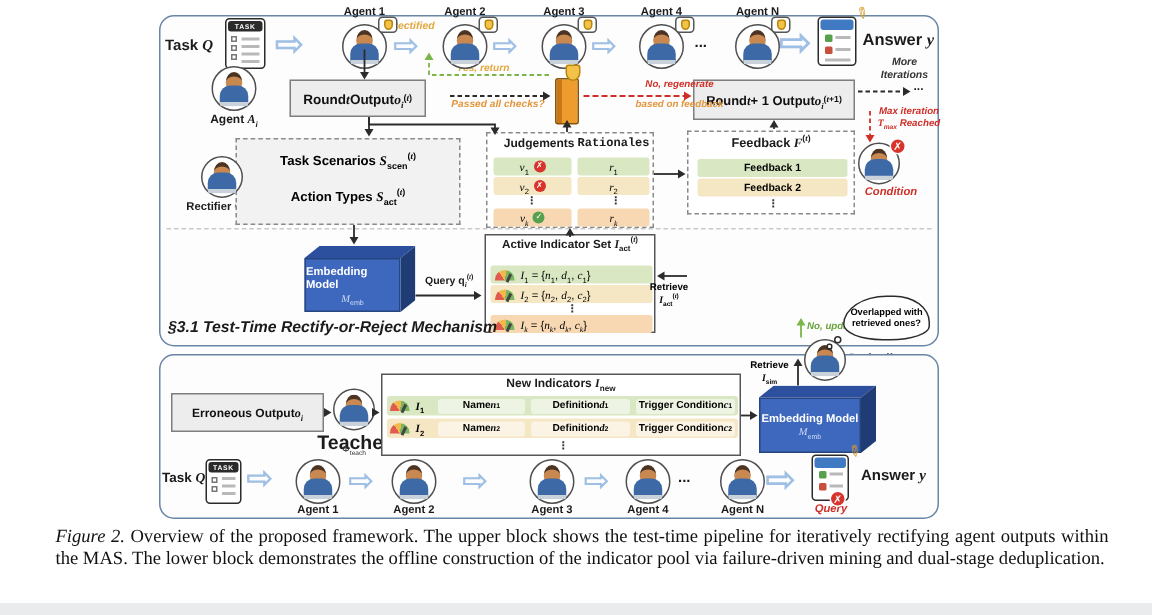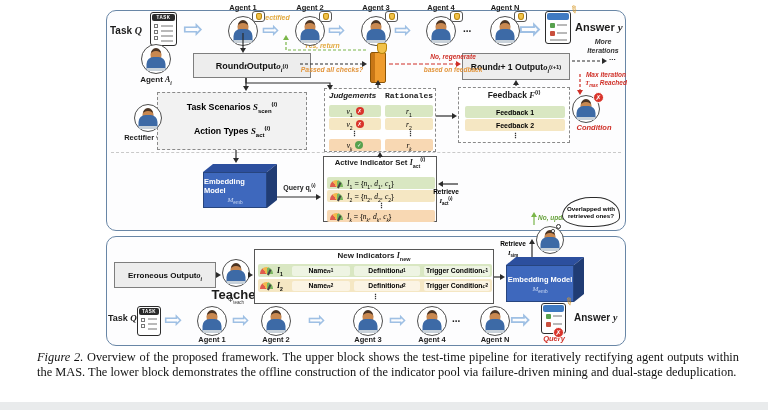--- a/index.html
+++ b/index.html
@@ -147,21 +147,21 @@
   <div class="t" style="left:575px;top:21px;width:52px;font-size:11px;">Answer <i>y</i></div>
 
   <div class="t c it yl" style="left:254px;top:14px;width:42px;font-size:7px;">Rectified</div>
   <div class="t c it yl" style="left:300px;top:42px;width:44px;font-size:6.8px;">Yes, return</div>
 
   <div class="av" style="left:141px;top:44px;"></div>
   <div class="t c" style="left:126px;top:76px;width:60px;font-size:8px;">Agent <i>A<sub>i</sub></i></div>
   <div class="av s28" style="left:134px;top:104px;"></div>
   <div class="t c" style="left:116px;top:134px;width:64px;font-size:7.5px;">Rectifier Φ<sub>rect</sub></div>
 
-  <div class="grayBox" style="left:193px;top:53px;width:118px;height:25px;font-size:9px;text-align:right;">Round <i>t</i> Output <i>o<sub>i</sub></i><sup>(<i>t</i>)</sup></div>
+  <div class="grayBox" style="left:193px;top:53px;width:91px;height:25px;font-size:9px;text-align:right;">Round <i>t</i> Output <i>o<sub>i</sub></i><sup>(<i>t</i>)</sup></div>
   <div class="grayBox" style="left:462px;top:53px;width:108px;height:27px;font-size:8.6px;">Round <i>t</i> + 1 Output <i>o<sub>i</sub></i><sup>(<i>t</i>+1)</sup></div>
   <div class="door" style="left:367px;top:45px;width:22px;height:38px;">
       <div class="shield"></div>
     </div>
   <div class="t c it or" style="left:298px;top:66px;width:68px;font-size:6.8px;">Passed all checks?</div>
   <div class="abs" style="left:419px;top:53px;width:68px;text-align:center;">
     <div class="it rd" style="font-size:6.5px;font-weight:bold;">No, regenerate</div>
     <div class="it or" style="font-size:6.5px;font-weight:bold;margin-top:6px;">based on feedback</div>
   </div>
 
@@ -172,21 +172,21 @@
       <div class="bx">✗</div>
     </div>
   <div class="t c it rd" style="left:572px;top:124px;width:44px;font-size:7.5px;">Condition</div>
 
   <div class="dashedBox" style="left:157px;top:92px;width:150px;height:58px;background:#f2f2f2;">
     <div class="c" style="position:absolute;left:0;top:9px;width:100%;font-size:8.8px;font-weight:bold;">Task Scenarios <i>S</i><sub>scen</sub><sup>(<i>t</i>)</sup></div>
     <div class="c" style="position:absolute;left:0;top:33px;width:100%;font-size:8.8px;font-weight:bold;">Action Types <i>S</i><sub>act</sub><sup>(<i>t</i>)</sup></div>
   </div>
 
   <div class="dashedBox" style="left:324px;top:88px;width:112px;height:64px;">
-    <div class="t" style="left:4px;top:3px;width:54px;font-size:8px;text-align:left;font-style:italic;">Judgements</div>
+    <div class="t" style="left:4px;top:3px;width:54px;font-size:8px;text-align:right;">Judgements</div>
     <div class="t" style="left:60px;top:3px;width:48px;font-size:8px;text-align:center;font-family:Liberation Mono, monospace;">Rationales</div>
     <div class="jcell bg-g" style="left:4px;top:16px;width:52px;">
         <span><i>v</i><sub>1</sub></span>
         <span class="mk r">✗</span>
       </div>
     <div class="jcell bg-g" style="left:60px;top:16px;width:48px;">
         <span><i>r</i><sub>1</sub></span>
       </div>
     <div class="jcell bg-t" style="left:4px;top:29px;width:52px;">
         <span><i>v</i><sub>2</sub></span>
@@ -235,20 +235,21 @@
       <div class="bs"></div>
     <div class="bf">
         <span class="l1">Embedding Model</span>
         <span class="l2"><i>M</i><sub>emb</sub></span>
       </div>
   </div>
   <div class="t c" style="left:277px;top:184px;width:45px;font-size:7px;">Query <b>q</b><sub><i>i</i></sub><sup>(<i>t</i>)</sup></div>
   <div class="abs c" style="left:430px;top:187px;width:32px;font-size:6.5px;font-weight:bold;line-height:1.4;">Retrieve<br><i>I</i><sub>act</sub><sup>(<i>t</i>)</sup></div>
 
 
+  <div class="t it" style="left:112px;top:213px;width:300px;font-size:10.5px;">§3.1 Test-Time Rectify-or-Reject Mechanism</div>
 
   <div class="cloud" style="left:562px;top:197px;width:58px;height:30px;">Overlapped with<br>retrieved ones?</div>
   <div class="cdot" style="left:556px;top:224px;width:5px;height:5px;"></div>
   <div class="cdot" style="left:551px;top:229px;width:3.5px;height:3.5px;"></div>
   <div class="t it gn" style="left:538px;top:214px;width:36px;font-size:6.5px;">No, update</div>
   <div class="av s28" style="left:536px;top:226px;"></div>
   <div class="t" style="left:566px;top:235px;width:58px;font-size:8px;">Deduplicator</div>
   <div class="abs" style="left:576px;top:245px;width:40px;font-size:7px;color:#333;">Φ<sub>dedup</sub></div>
   <div class="t it rd" style="left:532px;top:254px;width:42px;font-size:6.5px;">Yes, discard</div>
 

